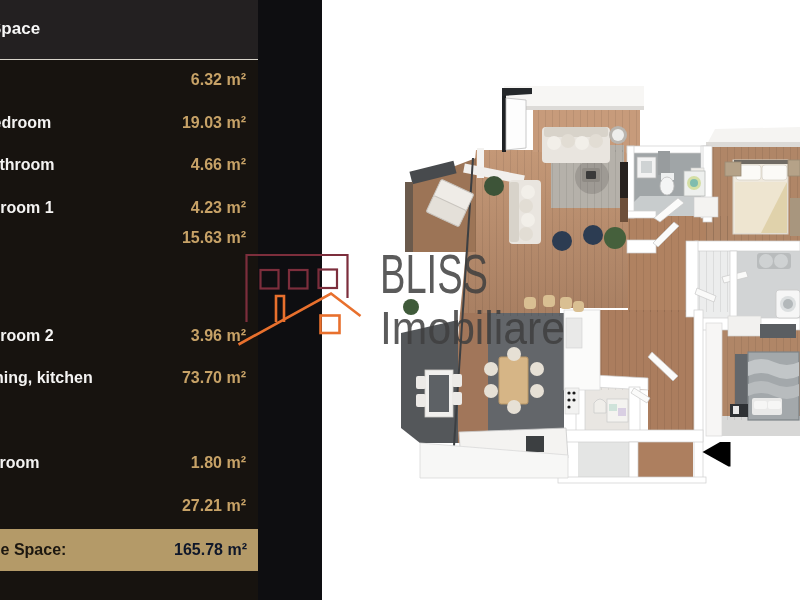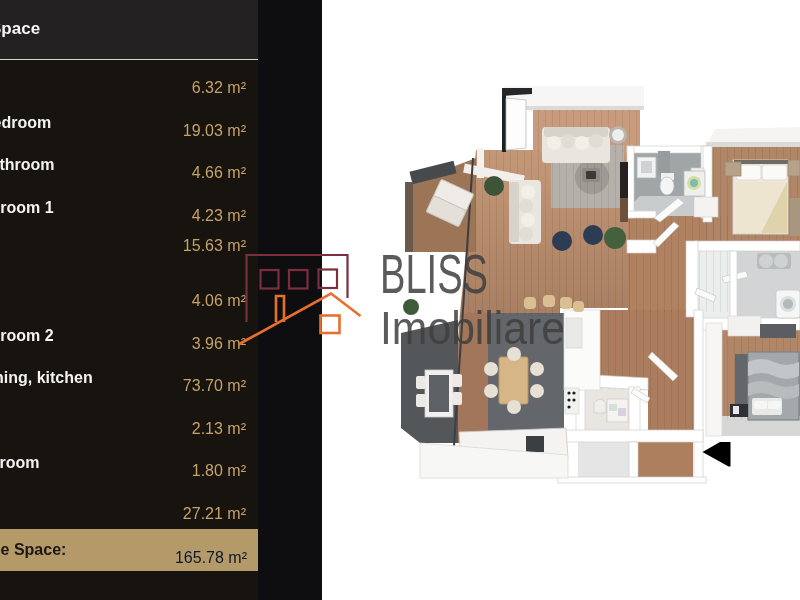--- a/index.html
+++ b/index.html
@@ -2,21 +2,21 @@
 <html><head>
 <meta charset="utf-8">
 <style>
 html,body{margin:0;padding:0;background:#fff;}
 #stage{position:relative;width:800px;height:600px;overflow:hidden;font-family:"Liberation Sans",sans-serif;background:#ffffff;}
 #sidebar{position:absolute;left:0;top:0;width:258px;height:600px;background:#17130f;overflow:hidden;}
 #sbhead{position:absolute;left:0;top:0;width:258px;height:59px;background:#232021;border-bottom:1px solid #d8d4cb;}
 #sbtitle{position:absolute;left:-10px;top:19px;color:#f8f8f8;font-size:17px;font-weight:bold;white-space:nowrap;}
 .row{position:absolute;left:0;width:258px;height:22px;}
 .lab{position:absolute;top:0;color:#f4f3f2;font-size:16px;font-weight:bold;white-space:nowrap;}
-.val{position:absolute;right:12px;top:0;color:#c7a267;font-size:16px;font-weight:normal;white-space:nowrap;margin-top:8px;}
+.val{position:absolute;right:12px;top:0;color:#c7a267;font-size:16px;font-weight:bold;white-space:nowrap;}
 #hirow{position:absolute;left:0;top:529px;width:259px;height:42px;background:#b49a68;}
 #hirow .lab{color:#1c1710;font-size:16px;top:12px;}
 #hirow .val{color:#0f172a;font-size:16px;top:12px;}
 #strip{position:absolute;left:258px;top:0;width:64px;height:600px;background:#0e0e11;}
 #plan{position:absolute;left:0;top:0;width:800px;height:600px;}
 </style>
 </head>
 <body>
 <div id="stage">
 
@@ -42,37 +42,31 @@
 
     <div class="row" style="top:199px;">
         <span class="lab" style="left:-30px;">Bedroom 1</span>
         <span class="val">4.23 m²</span>
       </div>
 
     <div class="row" style="top:229px;">
         <span class="val">15.63 m²</span>
       </div>
 
-    <div class="row" style="top:284px;">
-        <span class="val">4.06 m²</span>
-      </div>
 
     <div class="row" style="top:327px;">
         <span class="lab" style="left:-30px;">Bedroom 2</span>
         <span class="val">3.96 m²</span>
       </div>
 
     <div class="row" style="top:369px;">
         <span class="lab" style="left:-22px;">Dining, kitchen</span>
         <span class="val">73.70 m²</span>
       </div>
 
-    <div class="row" style="top:412px;">
-        <span class="val">2.13 m²</span>
-      </div>
 
     <div class="row" style="top:454px;">
         <span class="lab" style="left:-36px;">Bathroom</span>
         <span class="val">1.80 m²</span>
       </div>
 
     <div class="row" style="top:497px;text-align:center;">
         <span class="val">27.21 m²</span>
       </div>
 

